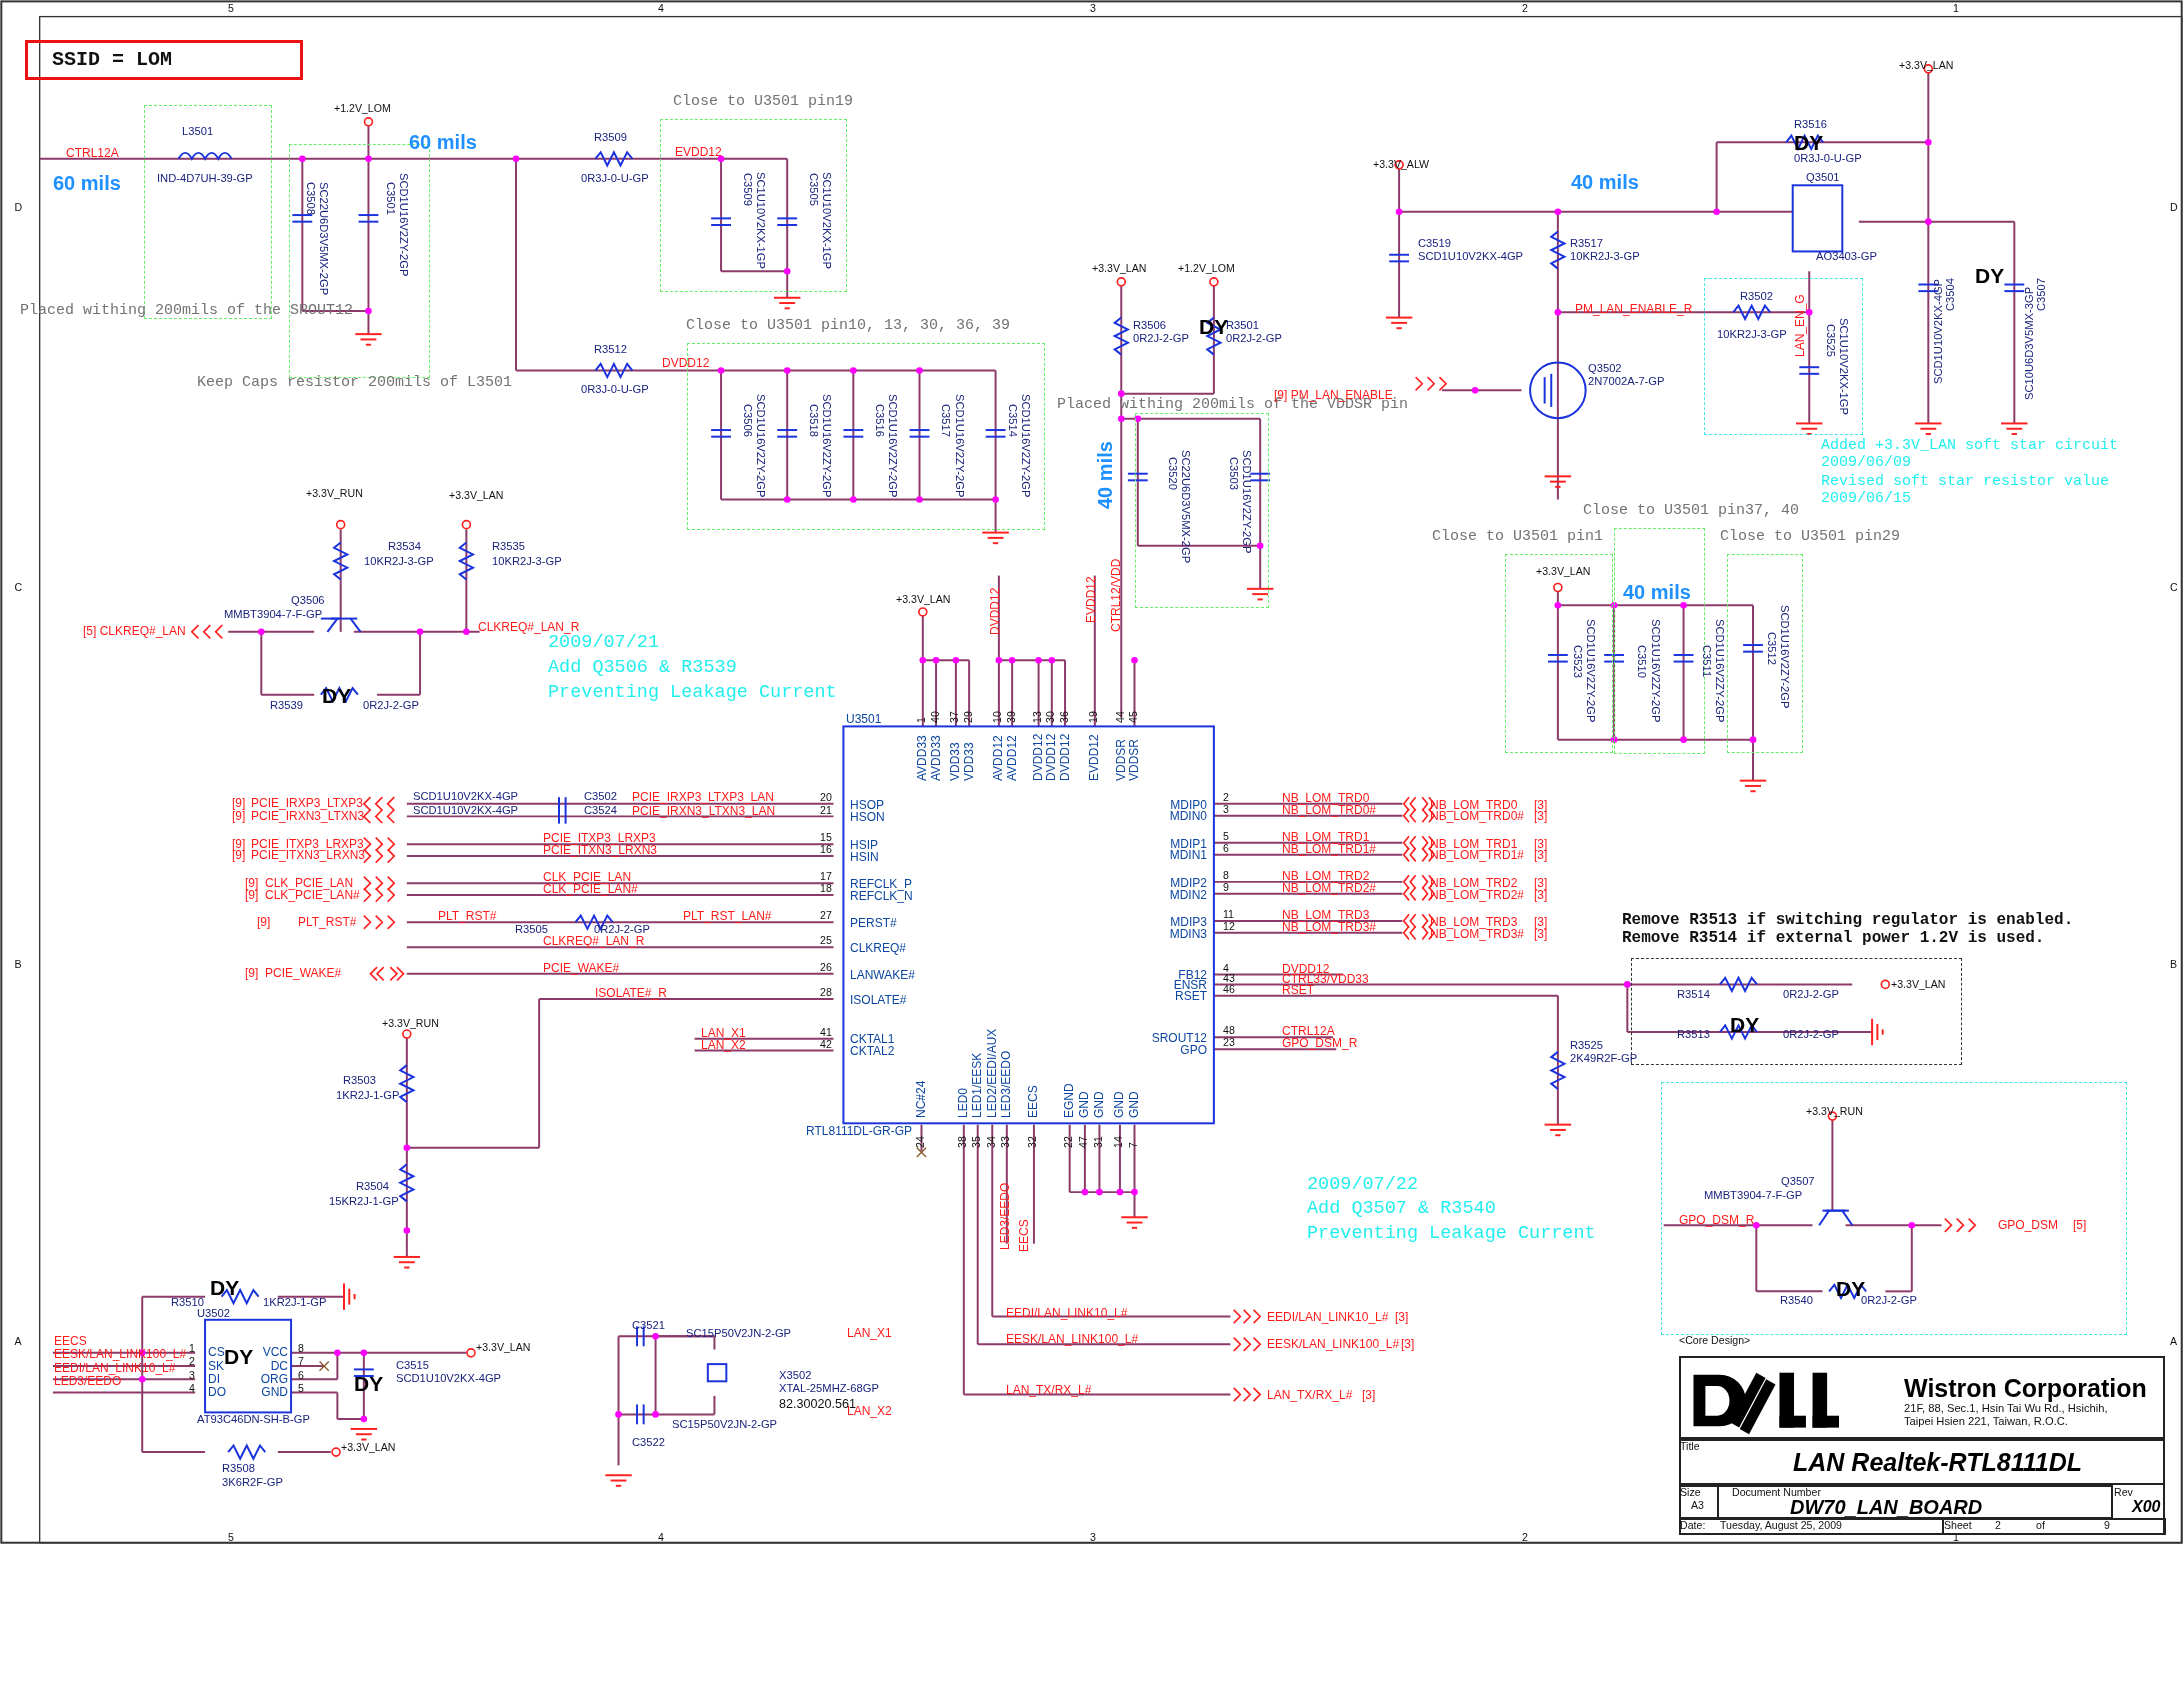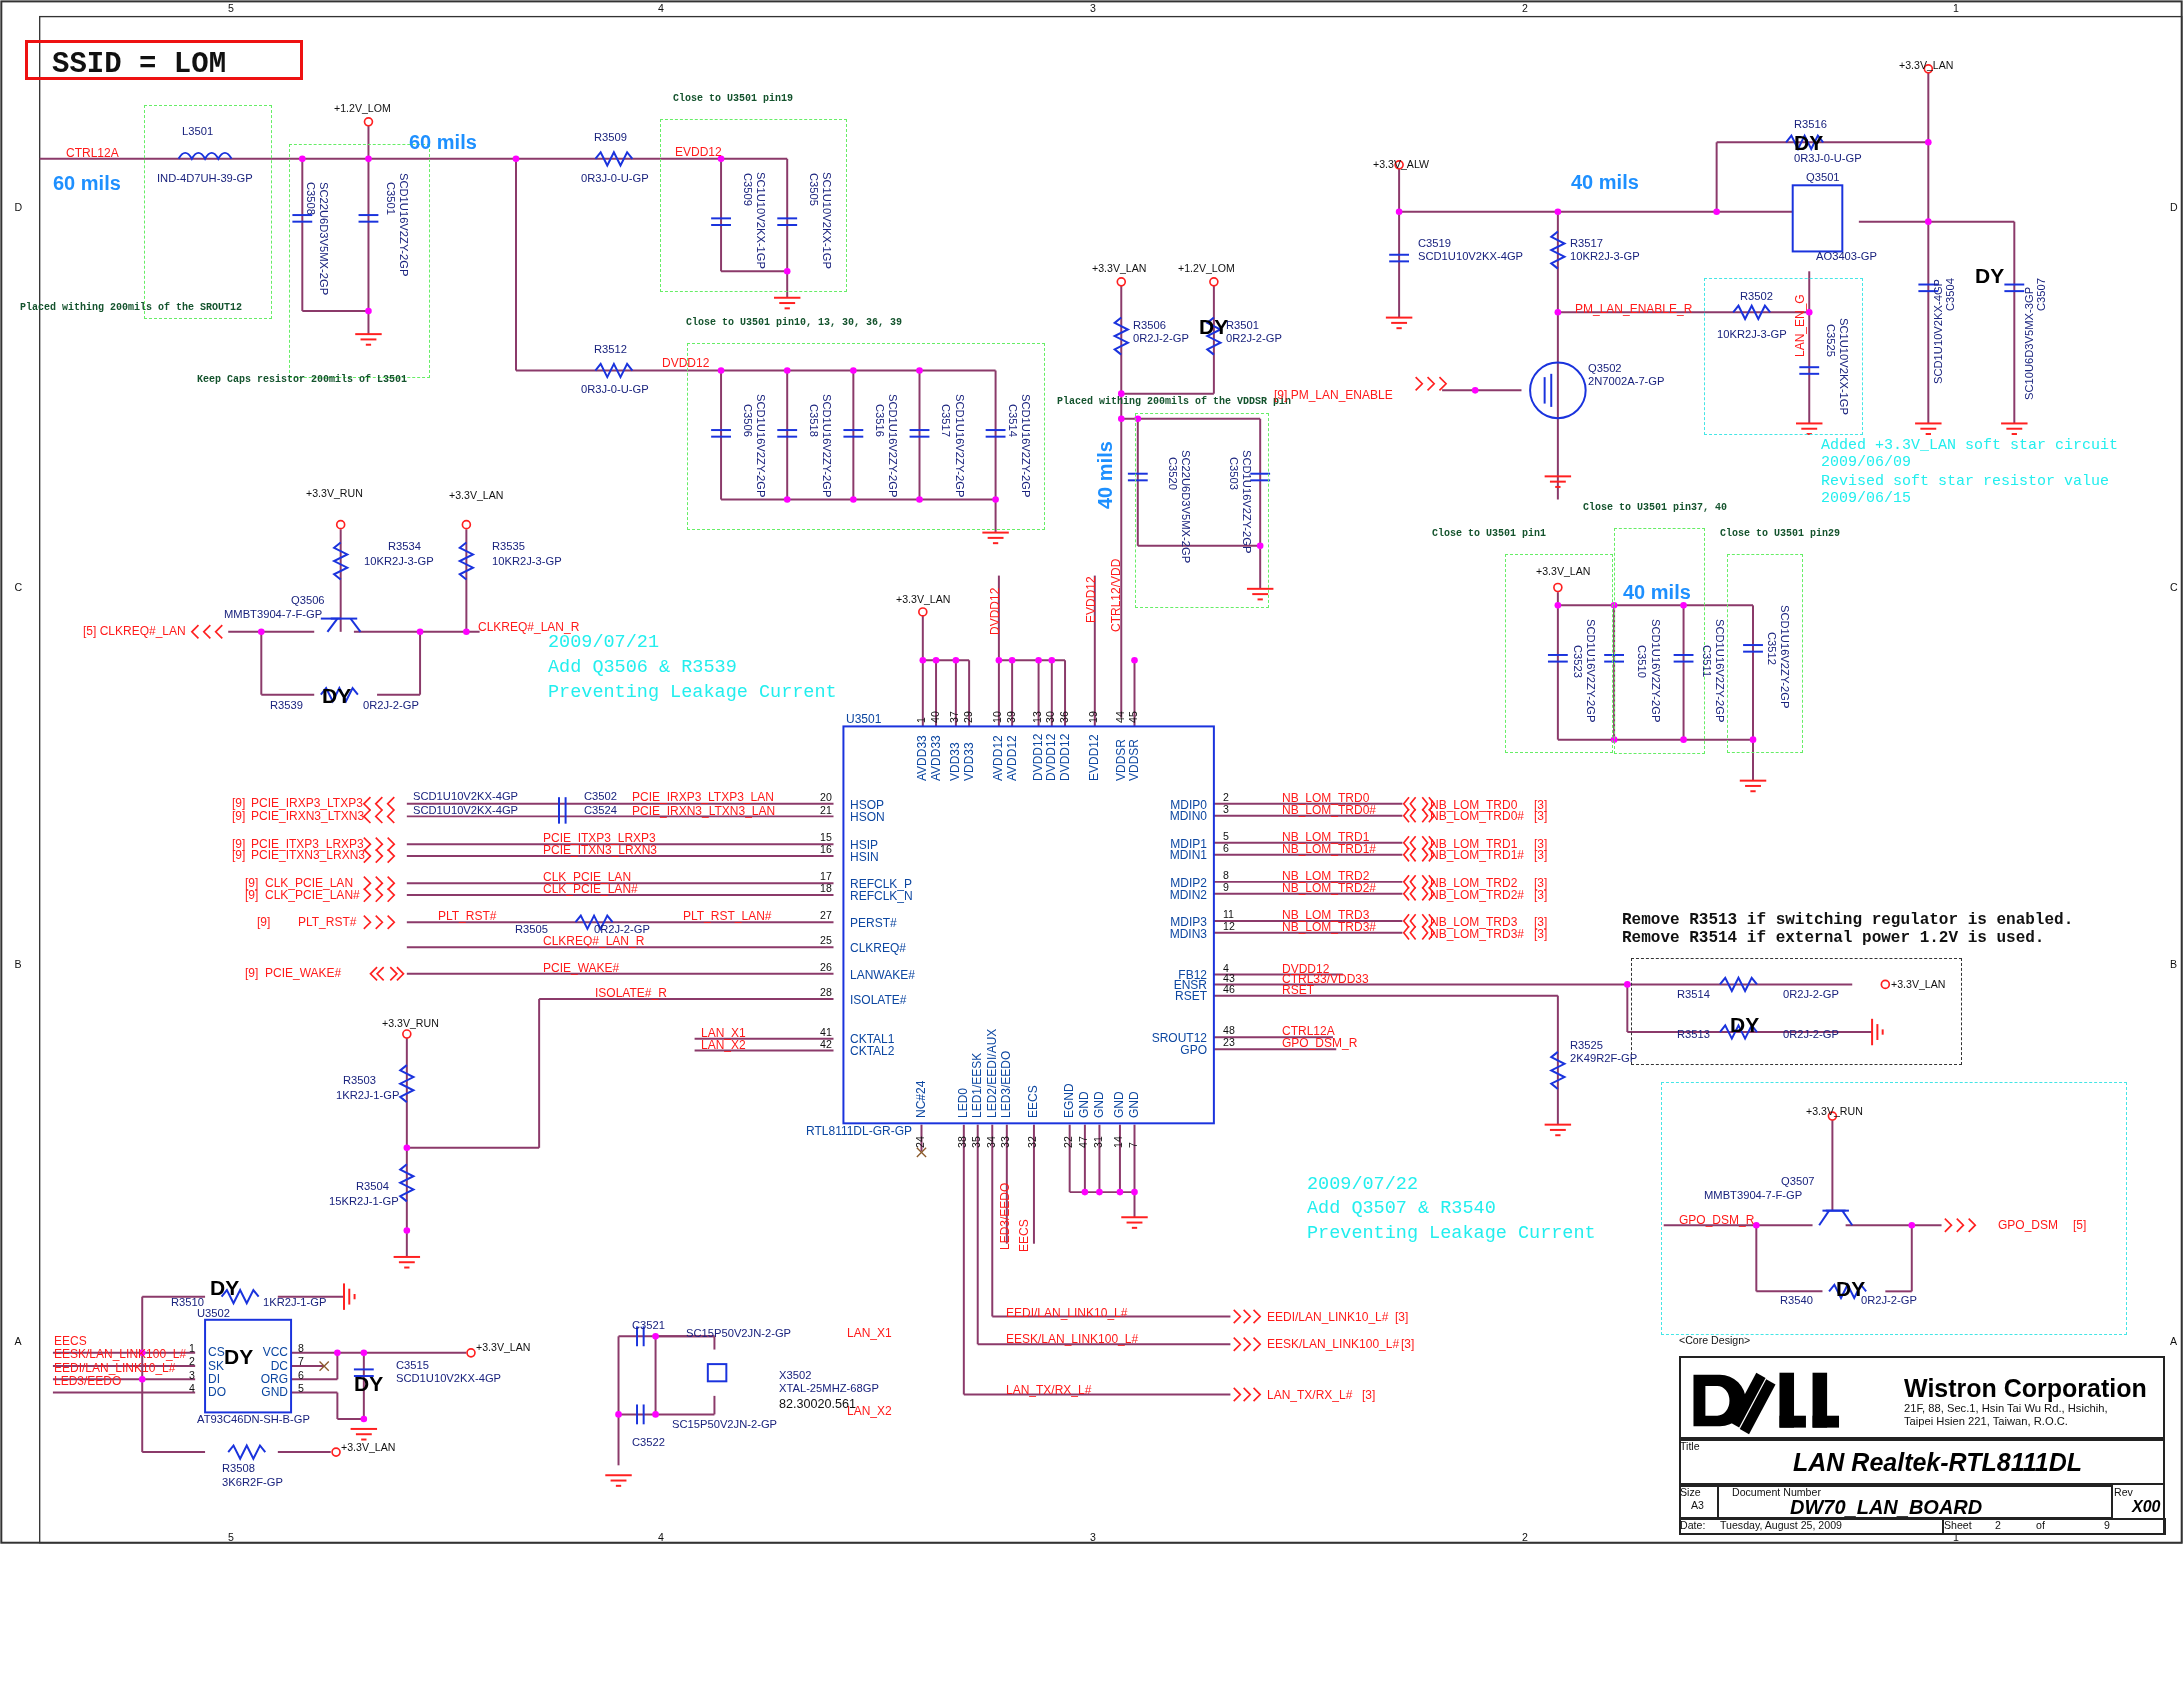--- a/index.html
+++ b/index.html
@@ -2,35 +2,35 @@
 <html style="font-size:10.6px"><head>
 <meta charset="utf-8">
 <style>
   html,body{margin:0;padding:0;background:#fff;}
   #sheet{position:relative;width:2183px;height:1687px;background:#fff;overflow:hidden;font-family:"Liberation Sans",sans-serif;}
   .t{position:absolute;white-space:nowrap;line-height:1;}
   .net{color:#ff1a1a;font-size:12px;}
   .ref{color:#1a237e;font-size:11.2px;}
   .pin{color:#111;font-size:10.6px;}
   .pwr{color:#111;font-size:10.6px;}
-  .note{color:#14532d;font-family:"Liberation Mono",monospace;font-size:10px;font-weight:bold;}
+  .note{color:#737373;font-family:"Liberation Mono",monospace;font-size:15px;font-weight:normal;}
   .cyan{color:#22eeee;font-family:"Liberation Mono",monospace;font-size:18.5px;}
   .cyan2{color:#22eeee;font-family:"Liberation Mono",monospace;font-size:15px;}
   .mils{color:#1e90ff;font-size:20px;font-weight:bold;}
   .blk{color:#111;font-family:"Liberation Mono",monospace;font-size:16px;font-weight:bold;}
   .dy{color:#000;font-size:21px;font-weight:bold;}
   .chipname{color:#0d47a1;font-size:12px;}
   .vert{transform-origin:left top;transform:rotate(90deg);}
   .vertu{transform-origin:left top;transform:rotate(-90deg);}
   .box{position:absolute;border:1.3px dashed #66ee66;}
   .boxc{position:absolute;border:1.3px dashed #44e6e6;}
   .boxk{position:absolute;border:1.3px dashed #333;}
   svg{position:absolute;left:0;top:0;}
   #ssid{position:absolute;left:25px;top:40px;width:278px;height:40px;border:3.3px solid #ee1111;box-sizing:border-box;}
-  #ssid span{position:absolute;left:24px;top:5.3px;font-family:"Liberation Mono",monospace;font-size:29px;font-weight:bold;color:#111;}
+  #ssid span{position:absolute;left:24px;top:5.3px;font-family:"Liberation Mono",monospace;font-size:20px;font-weight:bold;color:#111;}
   .tb{position:absolute;border:2px solid #222;box-sizing:border-box;}
 </style>
 </head>
 <body>
 
 <div id="sheet">
 
 <svg width="2183" height="1687" viewBox="0 0 3300 2550">
   <g fill="none" stroke="#8b3a6a" stroke-width="3">
 

